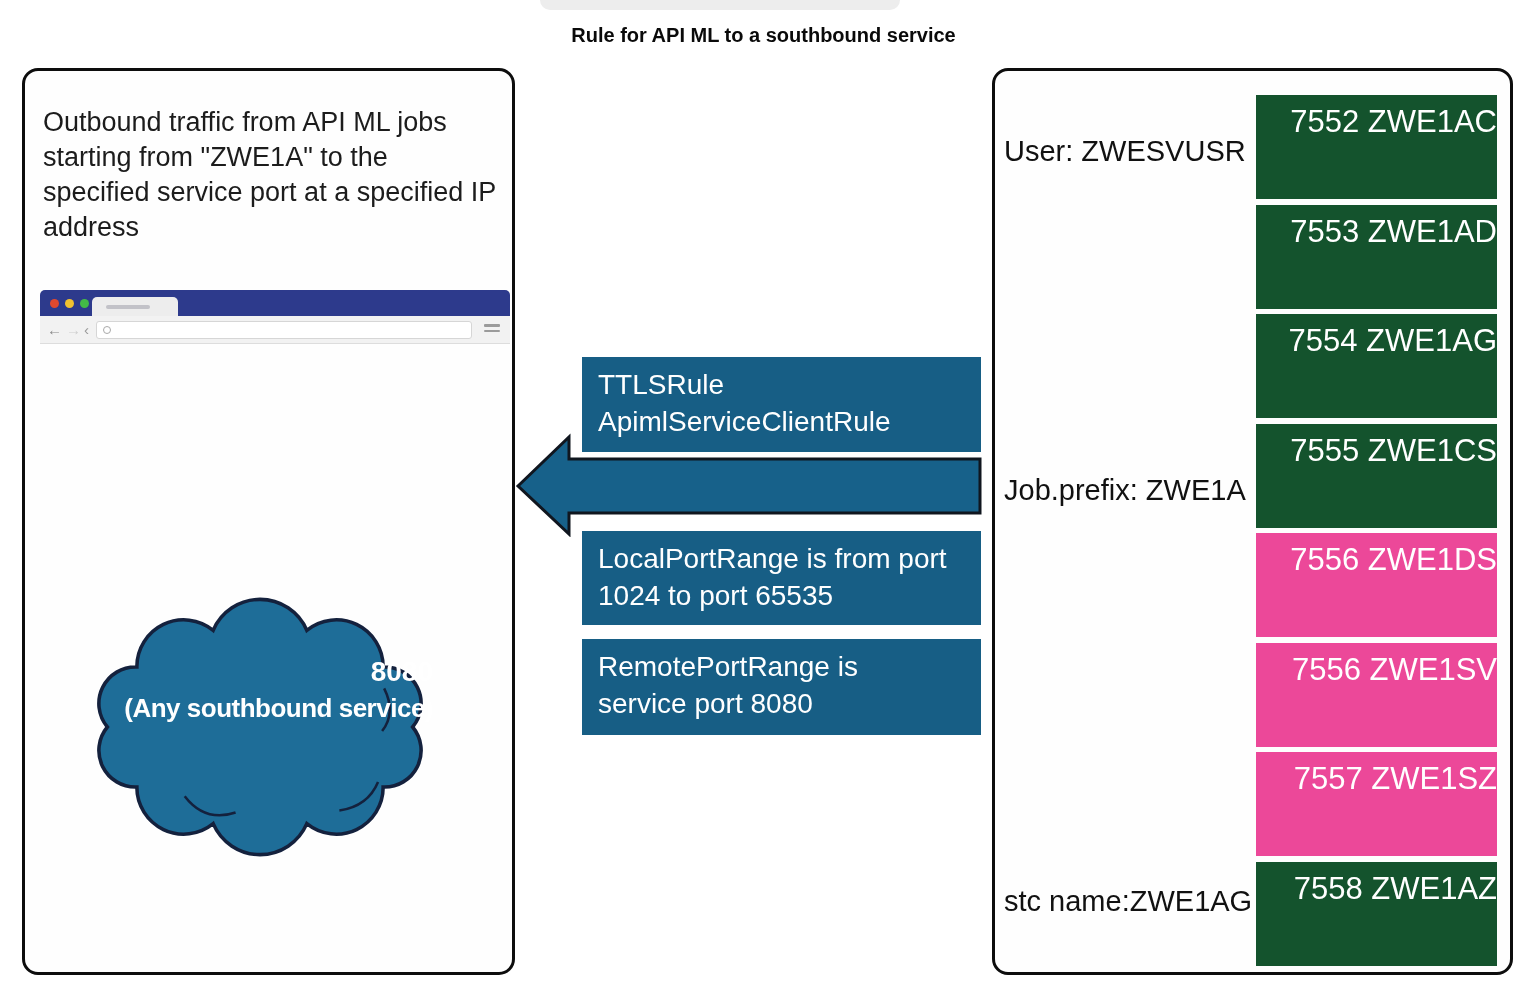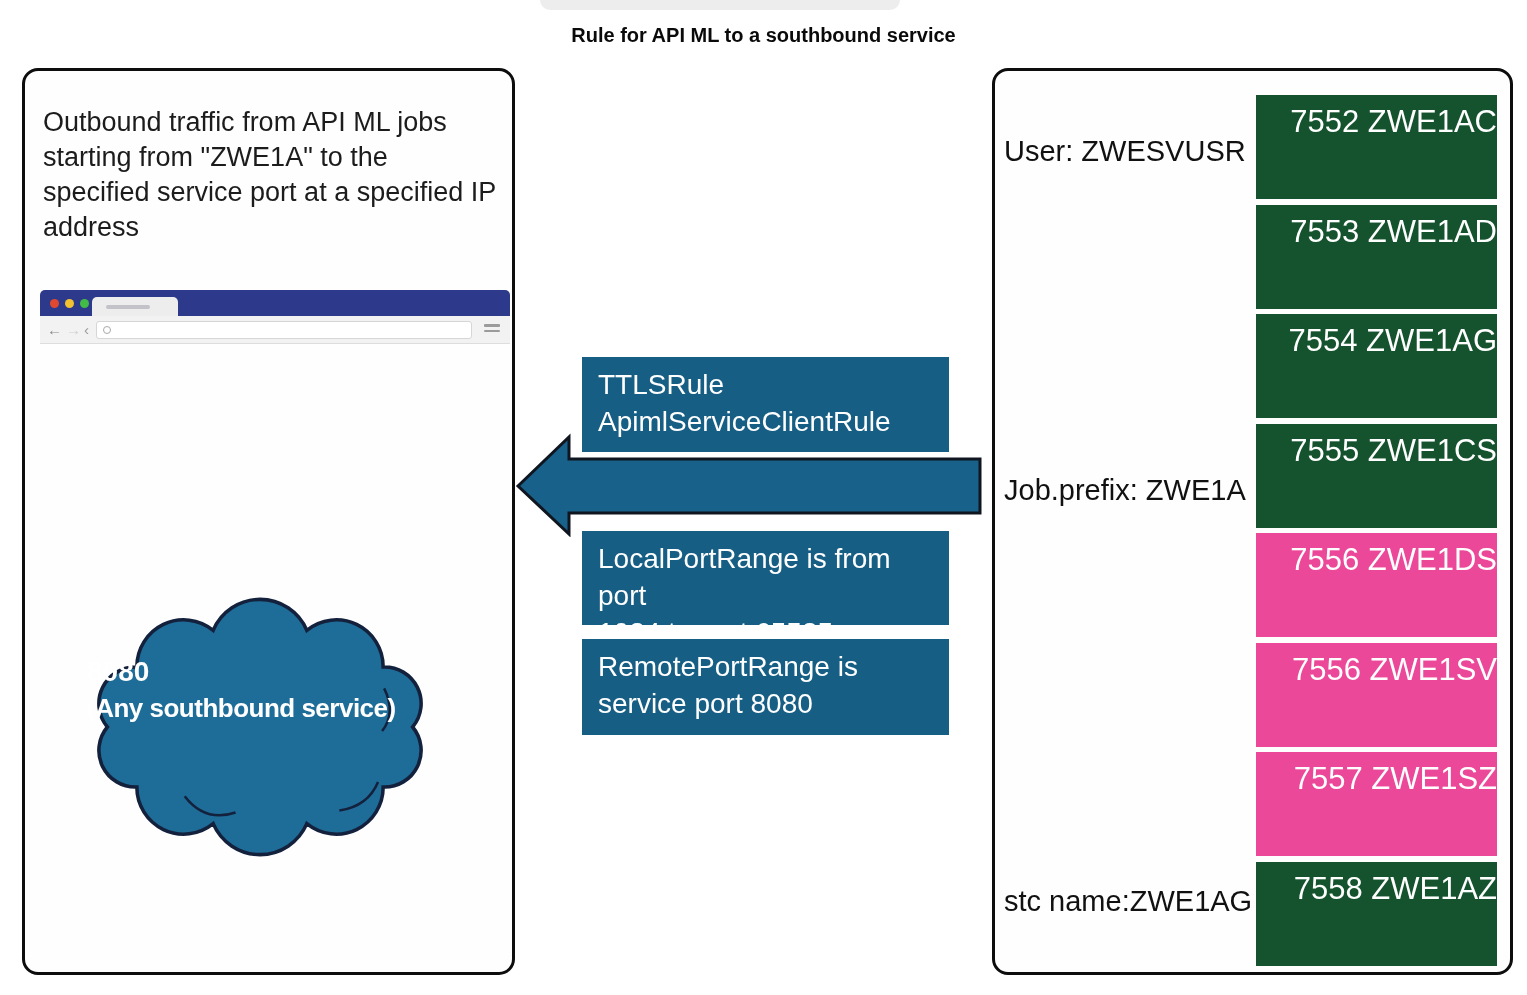--- a/index.html
+++ b/index.html
@@ -48,27 +48,27 @@
                   border-bottom:1px solid #ececec; }
   .search-word { position:absolute; left:0; top:60px; width:100%; text-align:center;
                  font-size:34px; color:#c9c9c9; }
   .search-pill { position:absolute; left:50%; top:106px; transform:translateX(-50%);
                  width:196px; height:21px; border:2px solid #e5e5e5; border-radius:12px; background:#fff; }
   .pill-glass { position:absolute; right:9px; top:4px; width:9px; height:9px;
                 border:1.5px solid #e0e0e0; border-radius:50%; }
 
   .cloud-wrap { position:absolute; left:62px; top:523px; width:346px; height:266px; }
   .cloud-wrap svg { position:absolute; left:0; top:0; }
-  .cloud-text { position:absolute; left:0; width:100%; text-align:left;
+  .cloud-text { position:absolute; left:0; width:100%; text-align:right;
                 color:#fff; font-weight:bold; }
   .cloud-line1 { top:62px;  font-size:28px; }
   .cloud-line2 { top:99px;  font-size:26px; letter-spacing:-0.5px; }
 
   
-  .mid-box { position:absolute; left:582px; width:367px; background:#175e85;
+  .mid-box { position:absolute; left:582px; width:399px; background:#175e85;
              color:#fff; font-size:28px; line-height:37px; padding:9px 10px 0 16px; }
   .rule-box   { top:357px; height:95px; }
   .local-box  { top:531px; height:94px; }
   .remote-box { top:639px; height:96px; }
   .mid-box span { display:block; }
   .bold-line { font-weight:normal; }
   .arrow-svg { position:absolute; left:514px; top:433px; }
 
   
   .rp-label { position:absolute; left:9px; font-size:29px; color:#111; white-space:nowrap; }

